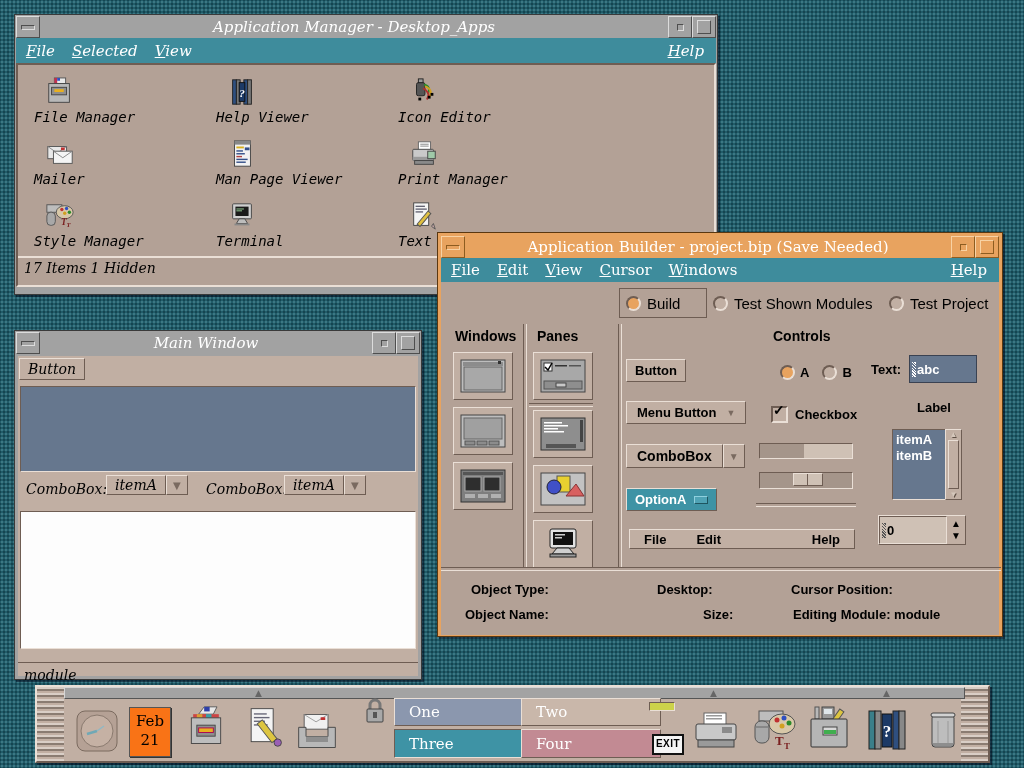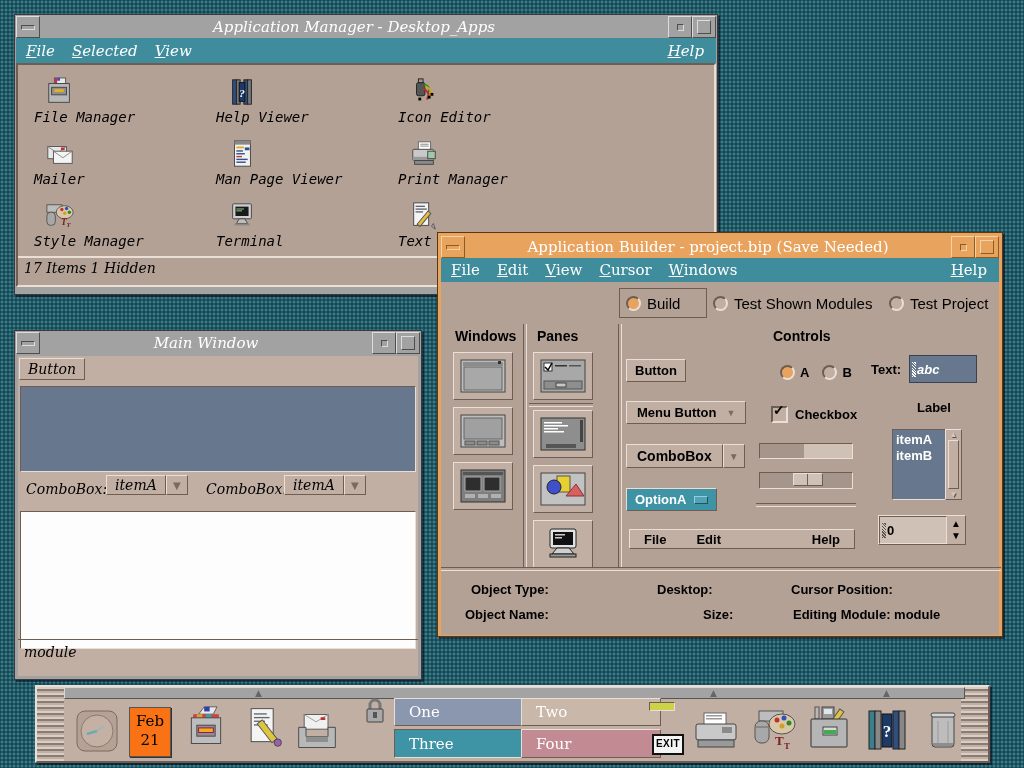--- a/index.html
+++ b/index.html
@@ -63,21 +63,21 @@
   .hdr{font-weight:bold;font-size:14px;font-family:"Liberation Sans",sans-serif;}
   .radio{width:15px;height:15px;border-radius:50%;background:var(--tan);
     border:2px solid;border-color:var(--td) var(--tl) var(--tl) var(--td);box-sizing:border-box;}
   .radio.sel{background:var(--org);}
   .rlbl{font-family:Liberation Sans, sans-serif;font-size:15px;}
   .vsep{width:2px;border-left:1px solid var(--td);border-right:1px solid var(--tl);}
   .hsep{height:2px;border-top:1px solid var(--td);border-bottom:1px solid var(--tl);}
   .palbtn{width:58px;height:46px;background:var(--tan);display:flex;align-items:center;justify-content:center;}
   .blbl{font-weight:bold;font-size:13px;font-family:"Liberation Sans",sans-serif;}
   .tfield{background:var(--slate);color:#fff;font-weight:bold;font-size:13px;
-    display:flex;align-items:center;padding:0 2px;font-style:italic;}
+    display:flex;align-items:center;padding:0 2px;}
   .caret{width:4px;height:15px;margin-right:1px;background:
     repeating-linear-gradient(45deg,#fff 0 1px,transparent 1px 2px);}
   .list{background:var(--slate);color:#fff;font-weight:bold;font-size:13px;line-height:16px;padding:2px 3px;}
   .sb{background:var(--tan);display:flex;flex-direction:column;align-items:center;justify-content:space-between;}
   .sb .ar{font-size:8px;color:#d5c7bb;text-shadow:1px 1px 0 #5e4f45;}
   .sb .thumb{width:9px;flex:1;margin:1px 0;background:var(--tan);
     border:1px solid;border-color:var(--tl) var(--td) var(--td) var(--tl);}
   .footer-lbl{font-weight:bold;font-size:13px;font-family:"Liberation Sans",sans-serif;}
   
   .grip{background:repeating-linear-gradient(180deg,#d9cec6 0 2px,#8a7c72 2px 4px,var(--tan) 4px 6px);}
@@ -245,21 +245,21 @@
       <div class="abs combo" style="left:88px;top:119px;">
         <div class="cfield out-t1">itemA</div>
         <div class="carw out-t1">▼</div>
       </div>
       <div class="abs" style="left:188px;top:125px;font-size:14px;">ComboBox:</div>
       <div class="abs combo" style="left:266px;top:119px;">
         <div class="cfield out-t1">itemA</div>
         <div class="carw out-t1">▼</div>
       </div>
       <div class="abs in-t1" style="left:2px;top:155px;width:394px;height:136px;background:#fdfdfd;"></div>
-      <div class="abs" style="left:0;right:0;bottom:15px;height:22px;border-top:1px solid var(--td);font-size:14px;padding:4px 6px;box-sizing:border-box;">module</div>
+      <div class="abs" style="left:0;right:0;bottom:0;height:14px;border-top:1px solid var(--td);font-size:14px;padding:4px 6px;box-sizing:border-box;">module</div>
     </div>
   </div>
 
   <div class="win frame-o" style="left:437px;top:232px;width:566px;height:405px;z-index:3;box-sizing:border-box;">
     <div class="tbar tbar-o">
       <div class="tbtn">
           <div class="glyph-min"></div>
         </div>
       <div class="ttl">Application Builder - project.bip (Save Needed)</div>
       <div class="tbtn">

